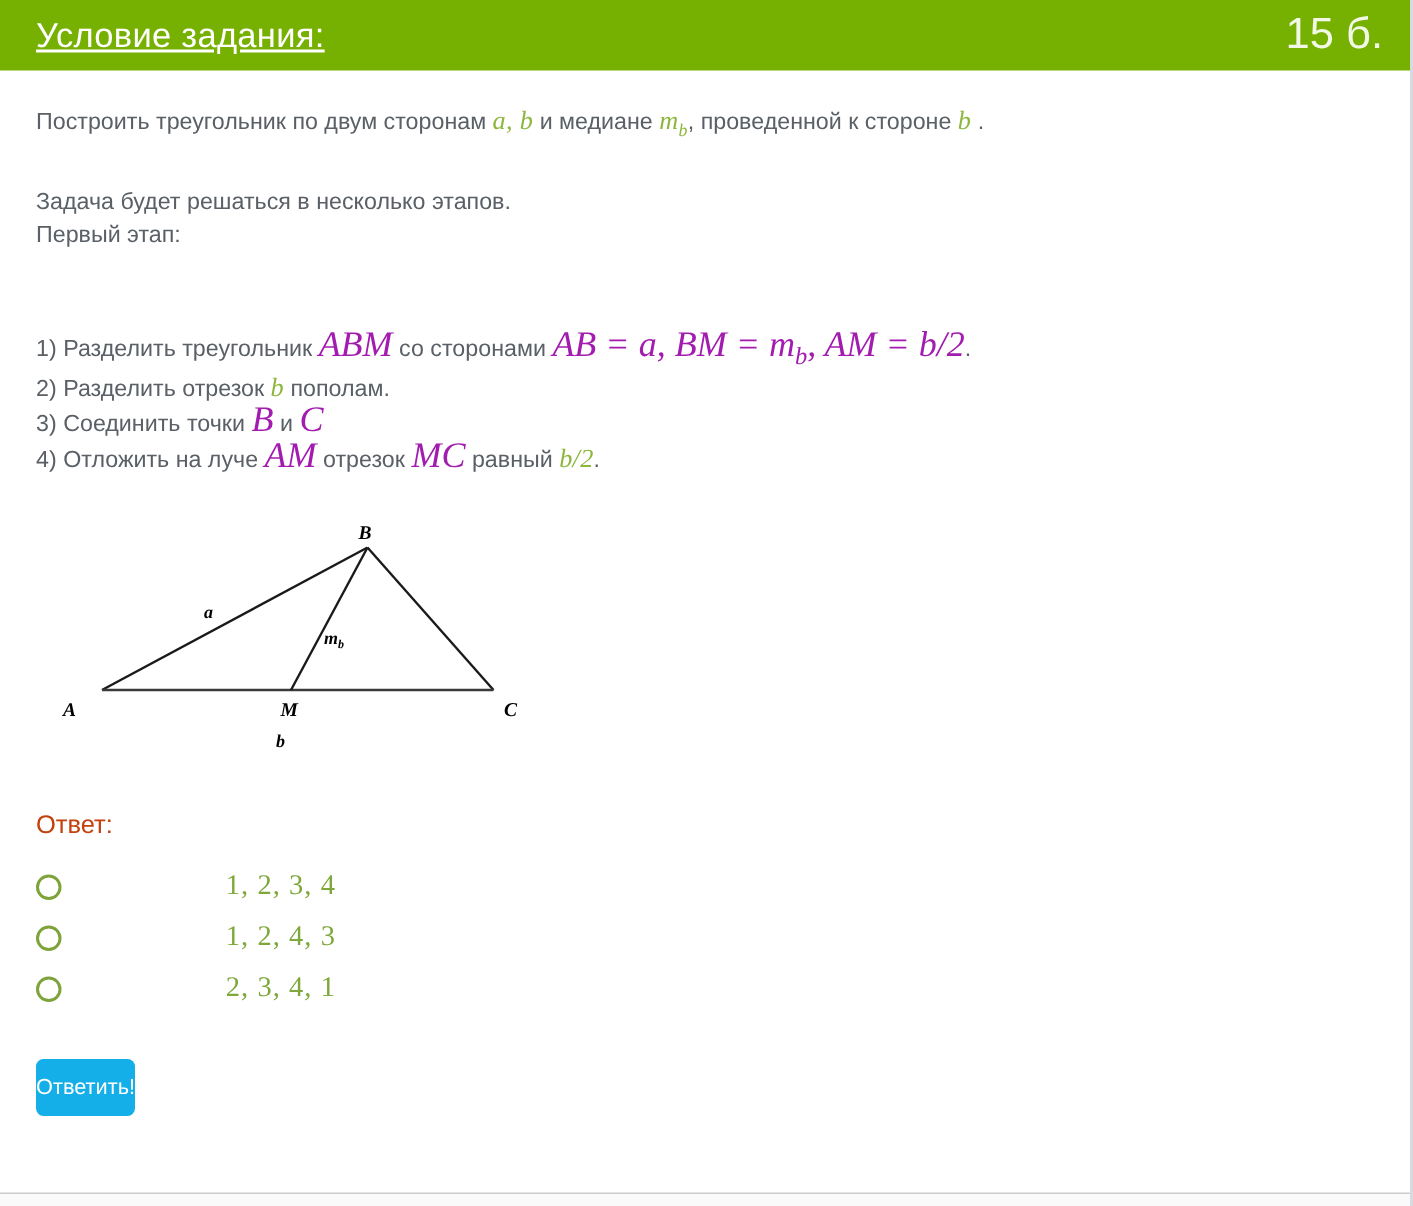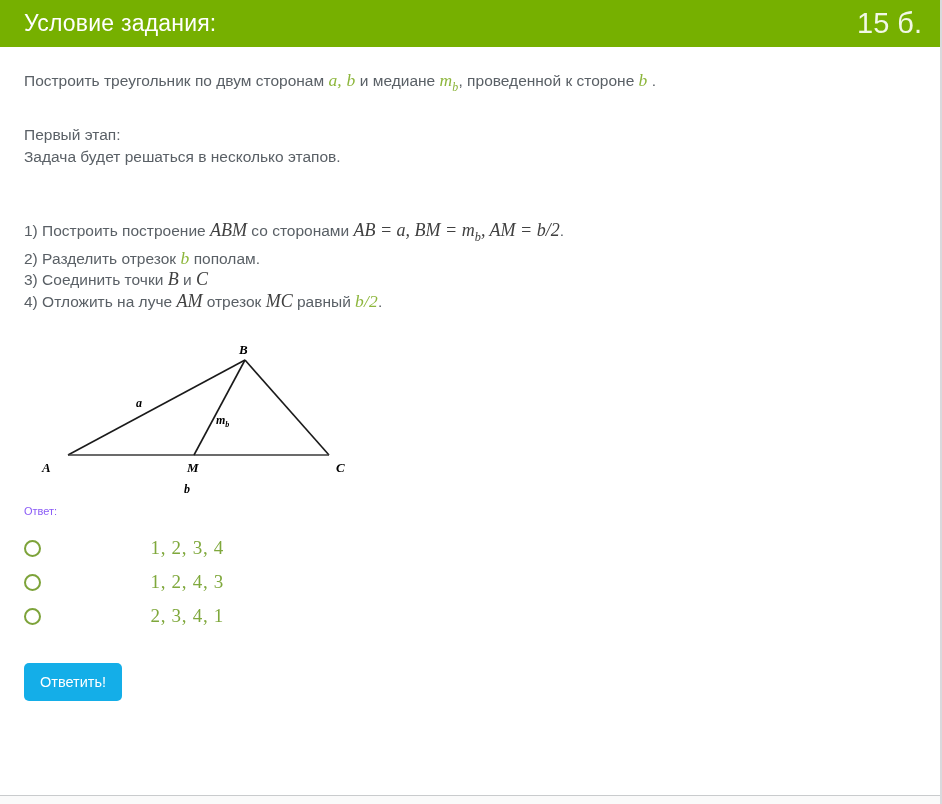--- a/index.html
+++ b/index.html
@@ -32,20 +32,21 @@
     align-items: center;
     justify-content: space-between;
     padding: 0 18px 0 24px;
     box-sizing: border-box;
   }
   .header-title {
     color: #ffffff;
     font-size: 23px;
     letter-spacing: 0.2px;
     font-weight: 400;
+    text-decoration: underline;
   }
   .header-points {
     color: #f2f8e6;
     font-size: 29px;
     font-weight: 400;
   }
 
   
   .content {
     padding: 22px 24px 0 24px;
@@ -63,22 +64,22 @@
   .m {
     font-family: "Liberation Serif", "DejaVu Serif", serif;
     font-style: italic;
     color: #8db63c;
     font-size: 17.5px;
     letter-spacing: 0.2px;
   }
   .m-up {
     font-family: "Liberation Serif", "DejaVu Serif", serif;
     font-style: italic;
-    color: #404040;
-    font-size: 18px;
+    color: #a21caf;
+    font-size: 24px;
   }
   .m sub, .m-up sub {
     font-size: 0.68em;
     font-style: italic;
   }
 
   .list-line {
     font-size: 15.5px;
     line-height: 21.5px;
     color: #5a6066;
@@ -90,22 +91,23 @@
     margin-top: 28px;
     margin-left: 0px;
     width: 340px;
     height: 165px;
     position: relative;
   }
   .figure-wrap svg { display: block; }
 
   
   .answer-label {
-    font-size: 11px;
-    color: #8b5cf6;
+    margin-top: 30px;
+    font-size: 17px;
+    color: #c2410c;
   }
   .options {
     margin-top: 14px;
   }
   .option-row {
     display: flex;
     align-items: center;
     height: 34px;
     cursor: pointer;
     width: 200px;
@@ -131,21 +133,21 @@
   
   .submit-wrap { margin-top: 30px; }
   .submit-btn {
     display: inline-block;
     background: #14aee8;
     color: #ffffff;
     border: none;
     border-radius: 5px;
     font-family: "Liberation Sans", sans-serif;
     font-size: 14.5px;
-    padding: 0 16px;
+    padding: 0 0;
     height: 38px;
     line-height: 38px;
     cursor: pointer;
   }
 
   .bottom-rule {
     position: absolute;
     left: 0;
     top: 795px;
     width: 940px;
@@ -177,31 +179,31 @@
       <span>Построить треугольник по двум сторонам</span>
       <span class="m">a, b</span>
       <span>и медиане</span>
       <span class="m"><span>m</span><sub>b</sub></span><span>, проведенной к стороне</span>
       <span class="m">b</span>
       <span>.</span>
     </p>
 
     <div class="gap-25"></div>
 
+    <p class="para">Задача будет решаться в несколько этапов.</p>
     <p class="para">Первый этап:</p>
-    <p class="para">Задача будет решаться в несколько этапов.</p>
 
     <div class="gap-25"></div>
 
 
     <div class="gap-25"></div>
 
     <div class="list-line">
       <span>1)</span>
-      <span>Построить построение</span>
+      <span>Разделить треугольник</span>
       <span class="m-up">ABM</span>
       <span>со сторонами</span>
       <span class="m-up"><span>AB = a, BM = m</span><sub>b</sub><span>, AM = b/2</span></span><span>.</span>
     </div>
 
     <div class="list-line">
       <span>2)</span>
       <span>Разделить отрезок</span>
       <span class="m">b</span>
       <span>пополам.</span>

